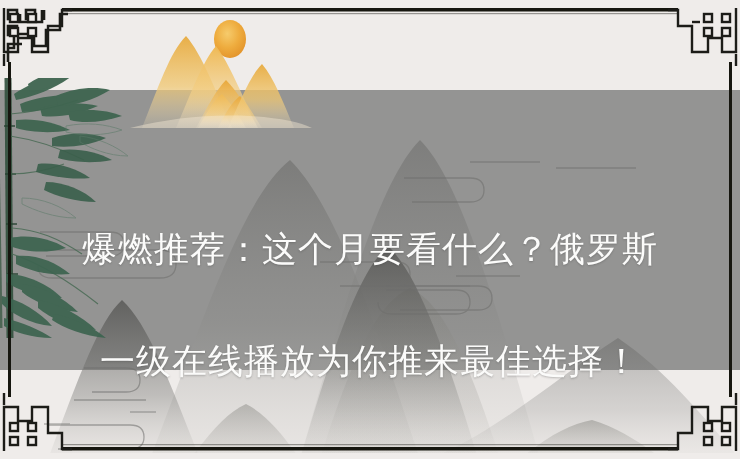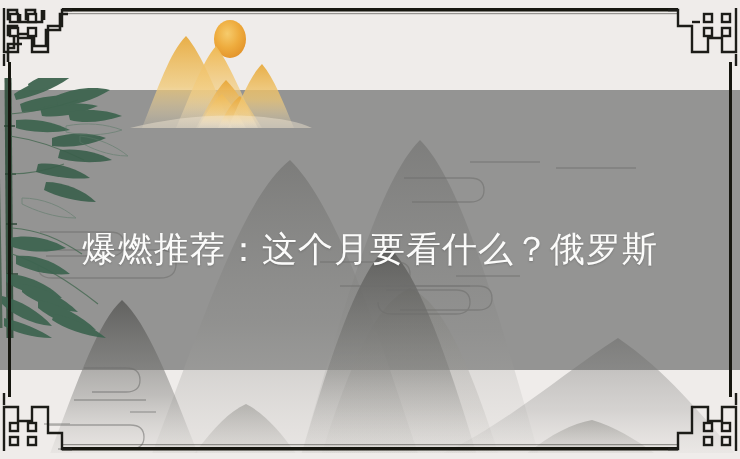--- a/index.html
+++ b/index.html
@@ -337,15 +337,16 @@
       <rect x="722" y="437" width="8" height="8" fill="#efecea"></rect>
       <rect x="704" y="437" width="8" height="8" fill="#efecea"></rect>
       <rect x="722" y="423" width="8" height="8" fill="#efecea"></rect>
       <rect x="704" y="423" width="8" height="8" fill="#efecea"></rect>
       <path d="M736 405 L736 393"></path>
     </g>
   </svg>
 
   <div class="headline">
     <span class="l1">爆燃推荐：这个月要看什么？俄罗斯</span>
+    <span class="l2">一级在线播放为你推来最佳选择！</span>
   </div>
 
 </div>
 
 </body></html>

